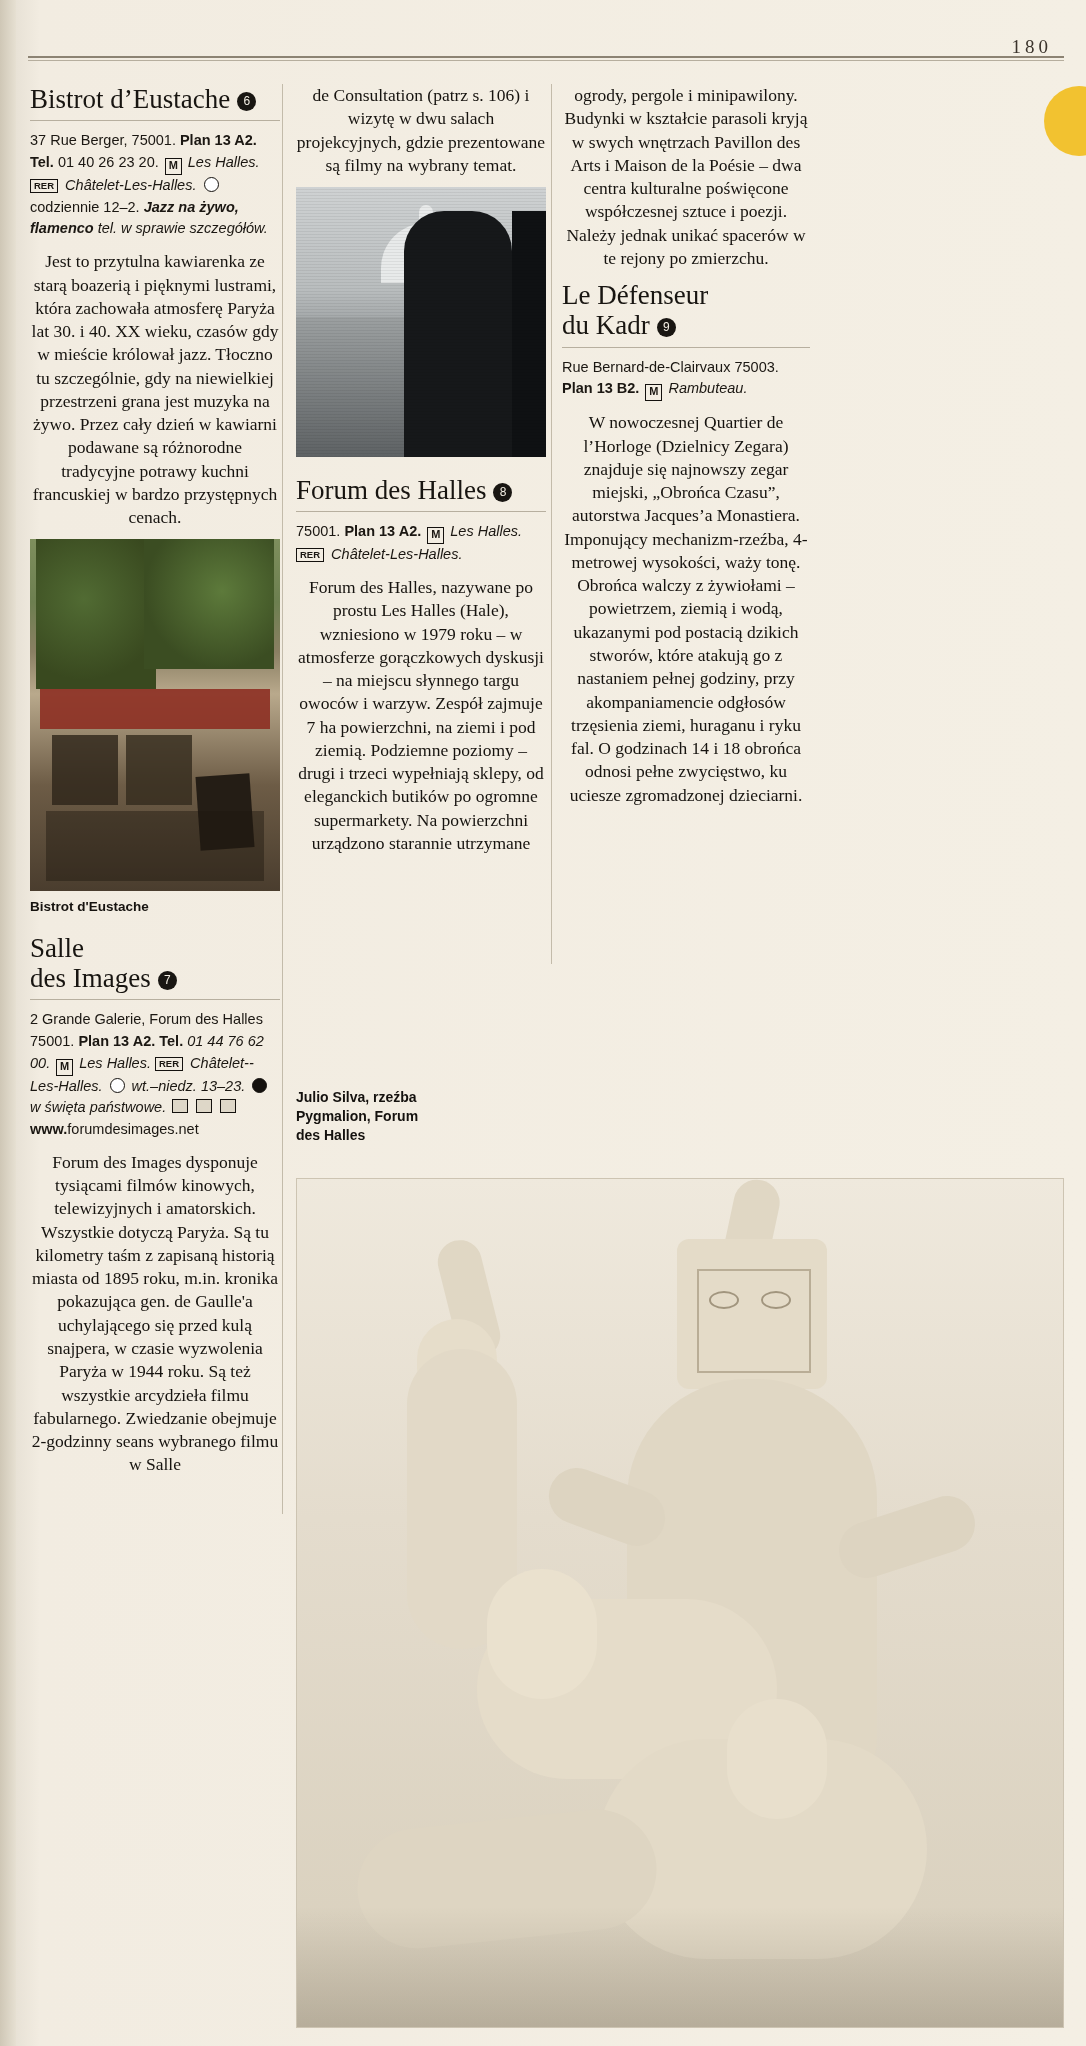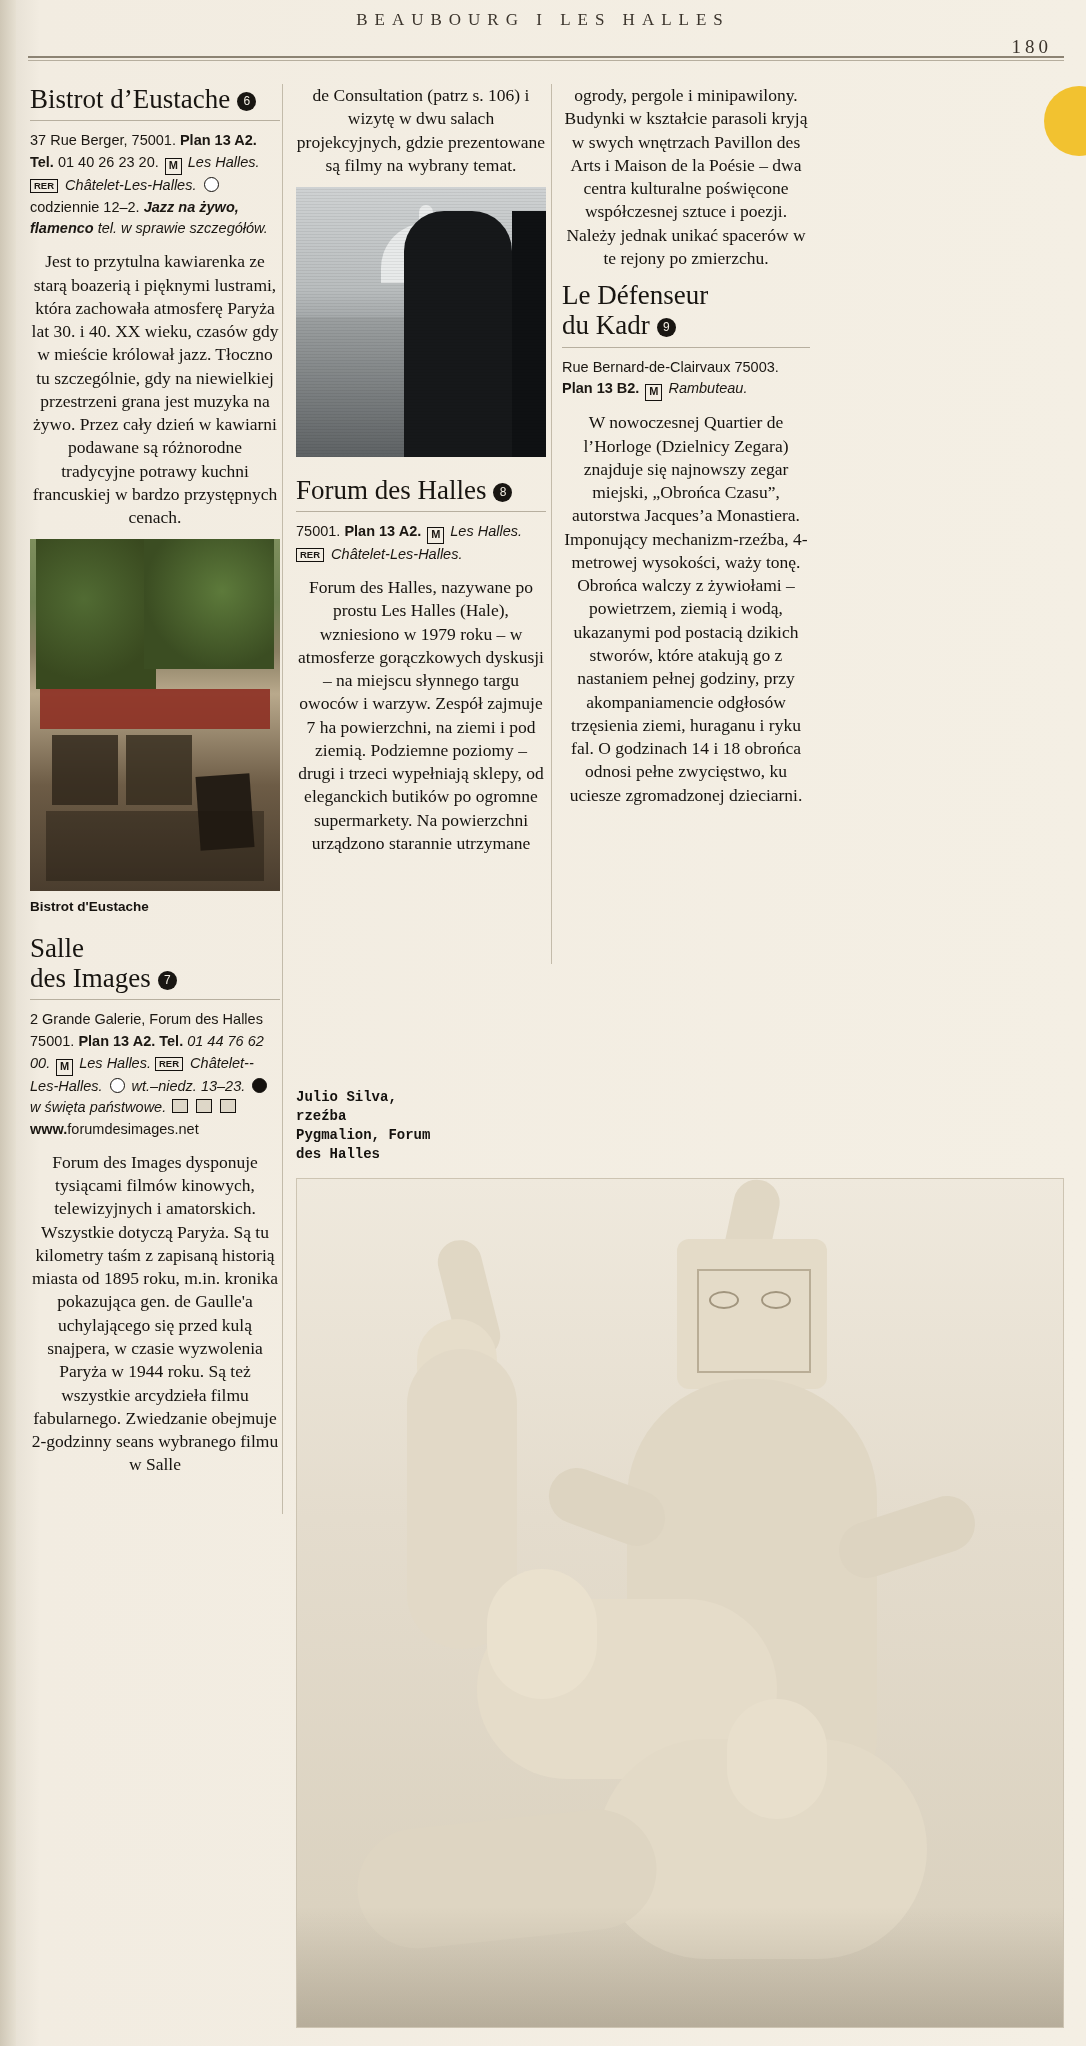--- a/index.html
+++ b/index.html
@@ -151,32 +151,31 @@
   .sc-fig4{left:300px;top:560px;width:330px;height:220px;background:#e3dac7;border-radius:110px;}
   .sc-fig4head{left:430px;top:520px;width:100px;height:120px;background:#e8dfcc;border-radius:50px;}
   .sc-leg{left:60px;top:640px;width:300px;height:120px;background:#ded5c2;border-radius:60px;transform:rotate(-6deg);}
   .sc-shadow{position:absolute;left:0;right:0;bottom:0;height:120px;background:linear-gradient(180deg,rgba(120,110,92,0),rgba(120,110,92,.35));}
 
   .sc-face{position:absolute;border:2px solid #b9ad96;}
   .sc-eye{position:absolute;width:26px;height:14px;border-radius:50%;border:2px solid #a1957e;}
 
   .caption-left{
     position:absolute;left:296px;top:1088px;width:140px;
-    font-family:Liberation Mono, monospace;font-size:14px;font-weight:700;line-height:1.35;
+    font-family:Liberation Sans, sans-serif;font-size:14px;font-weight:700;line-height:1.35;
   }
 </style>
 </head>
 <body>
 
 <div class="page">
   <div class="edge-left"></div>
   <div class="corner-dot"></div>
 
   <div class="runhead">
-    <div class="title">BEAUBOURG I LES HALLES</div>
     <div class="pageno">180</div>
   </div>
   <div class="rule-top"></div>
   <div class="rule-top2"></div>
 
   <div class="vrule v1"></div>
   <div class="vrule v2"></div>
 
   <div class="col col1">
     <h2 class="head">

